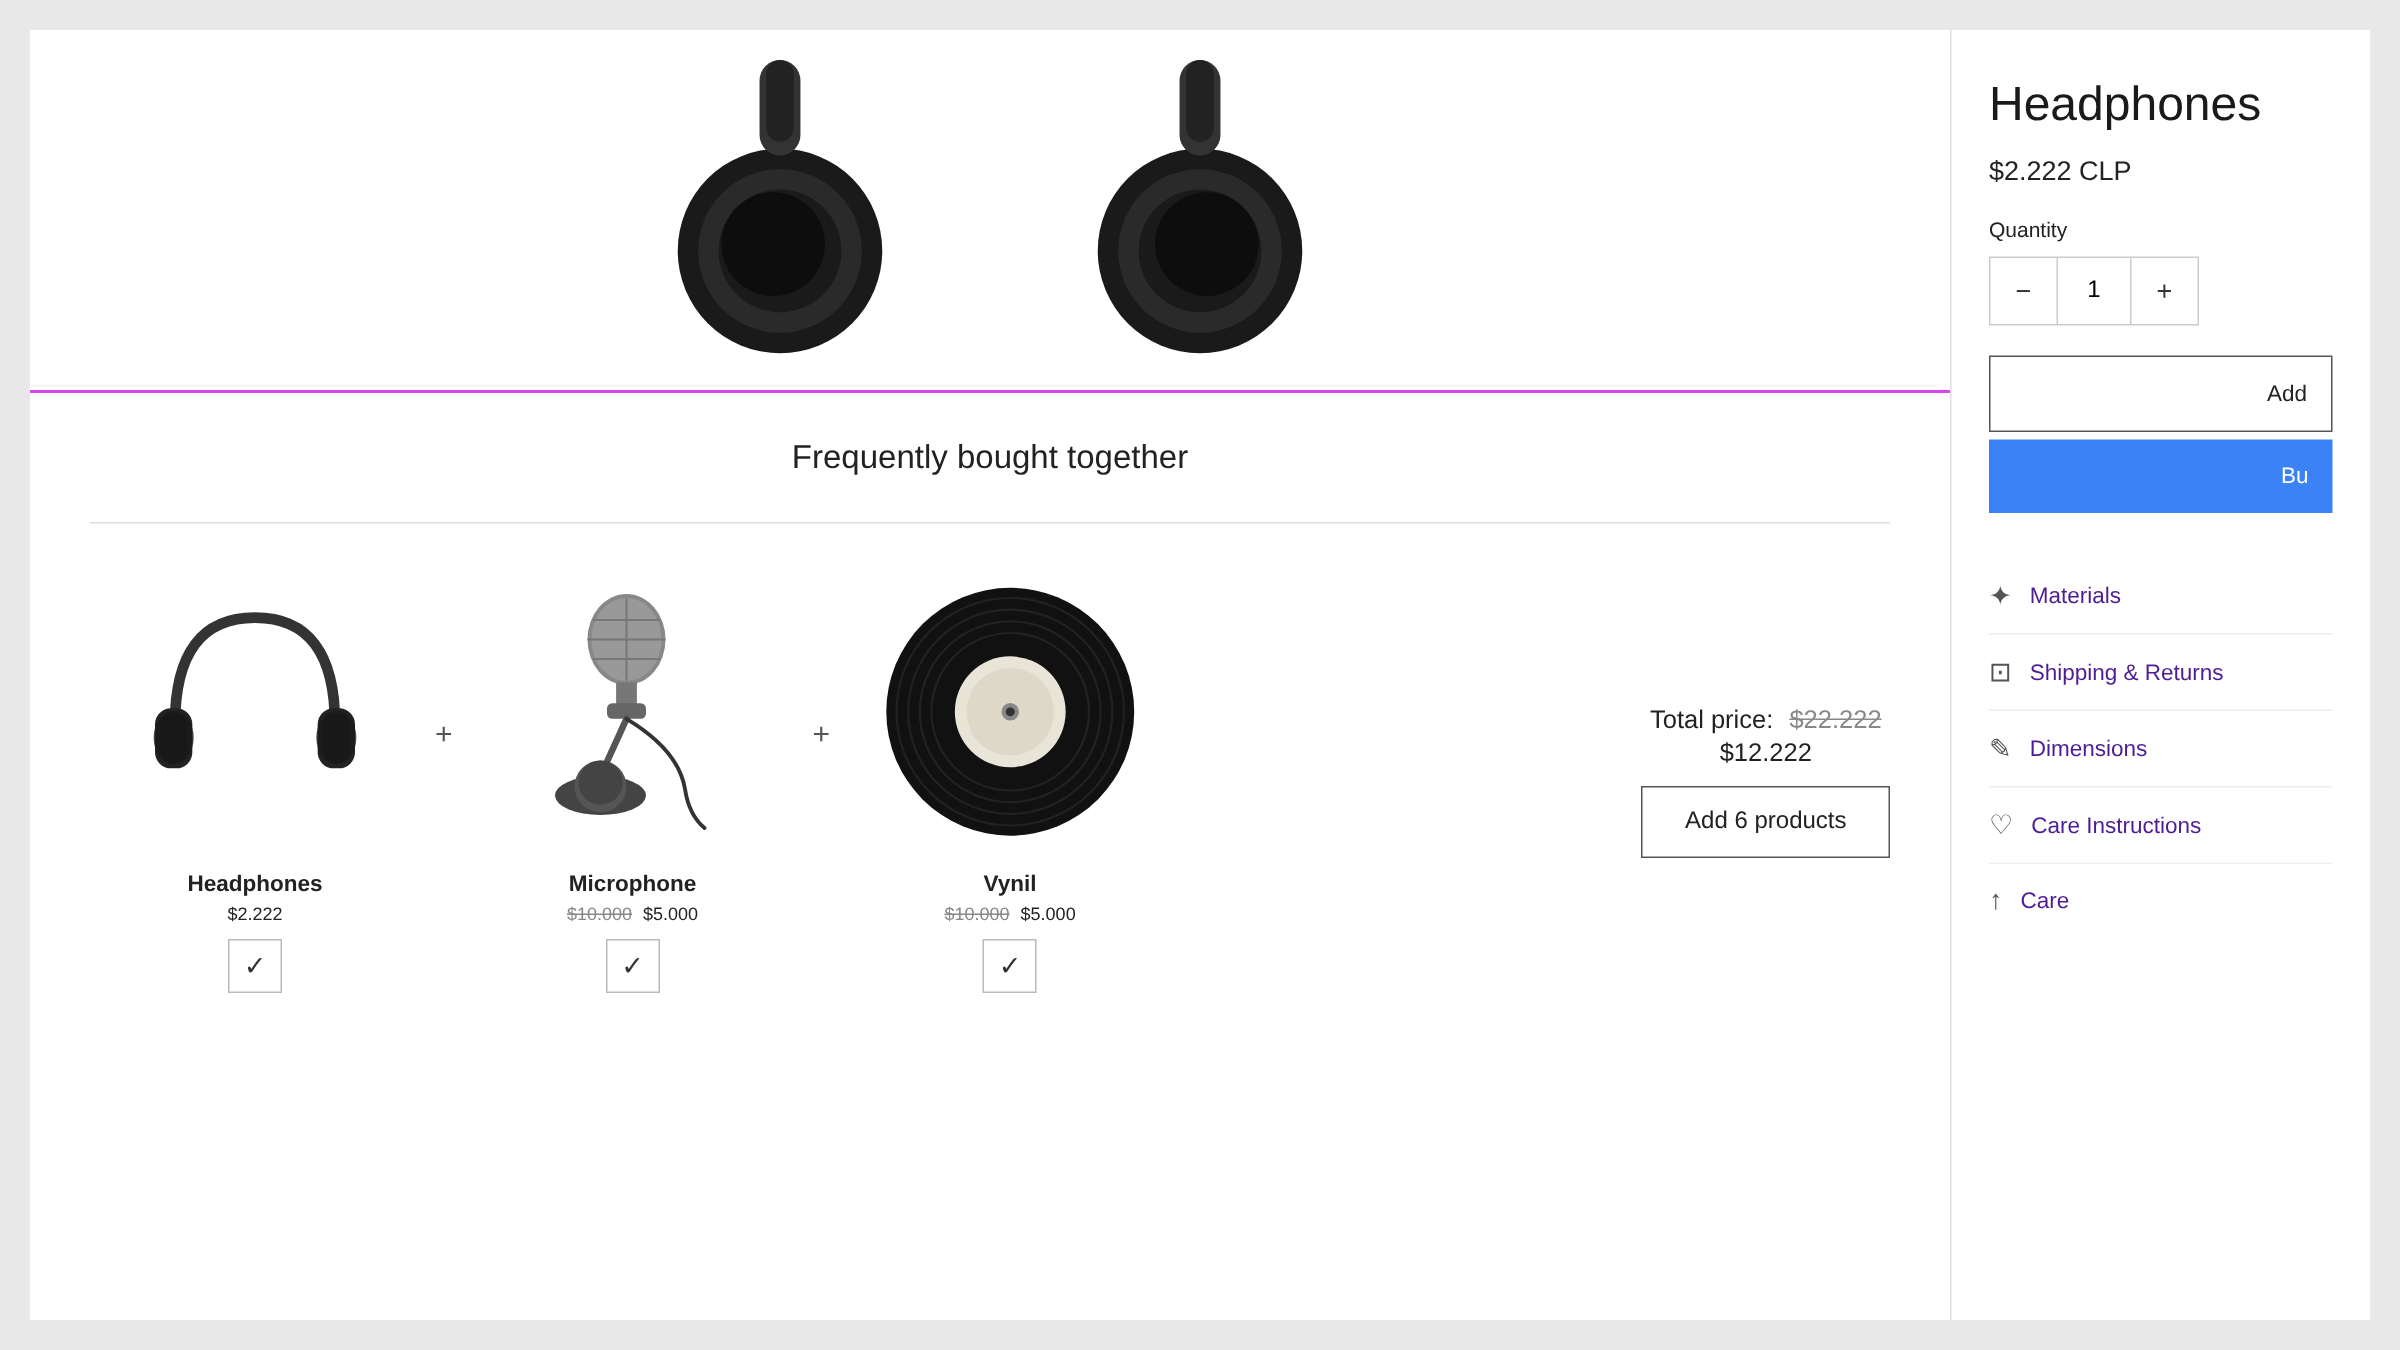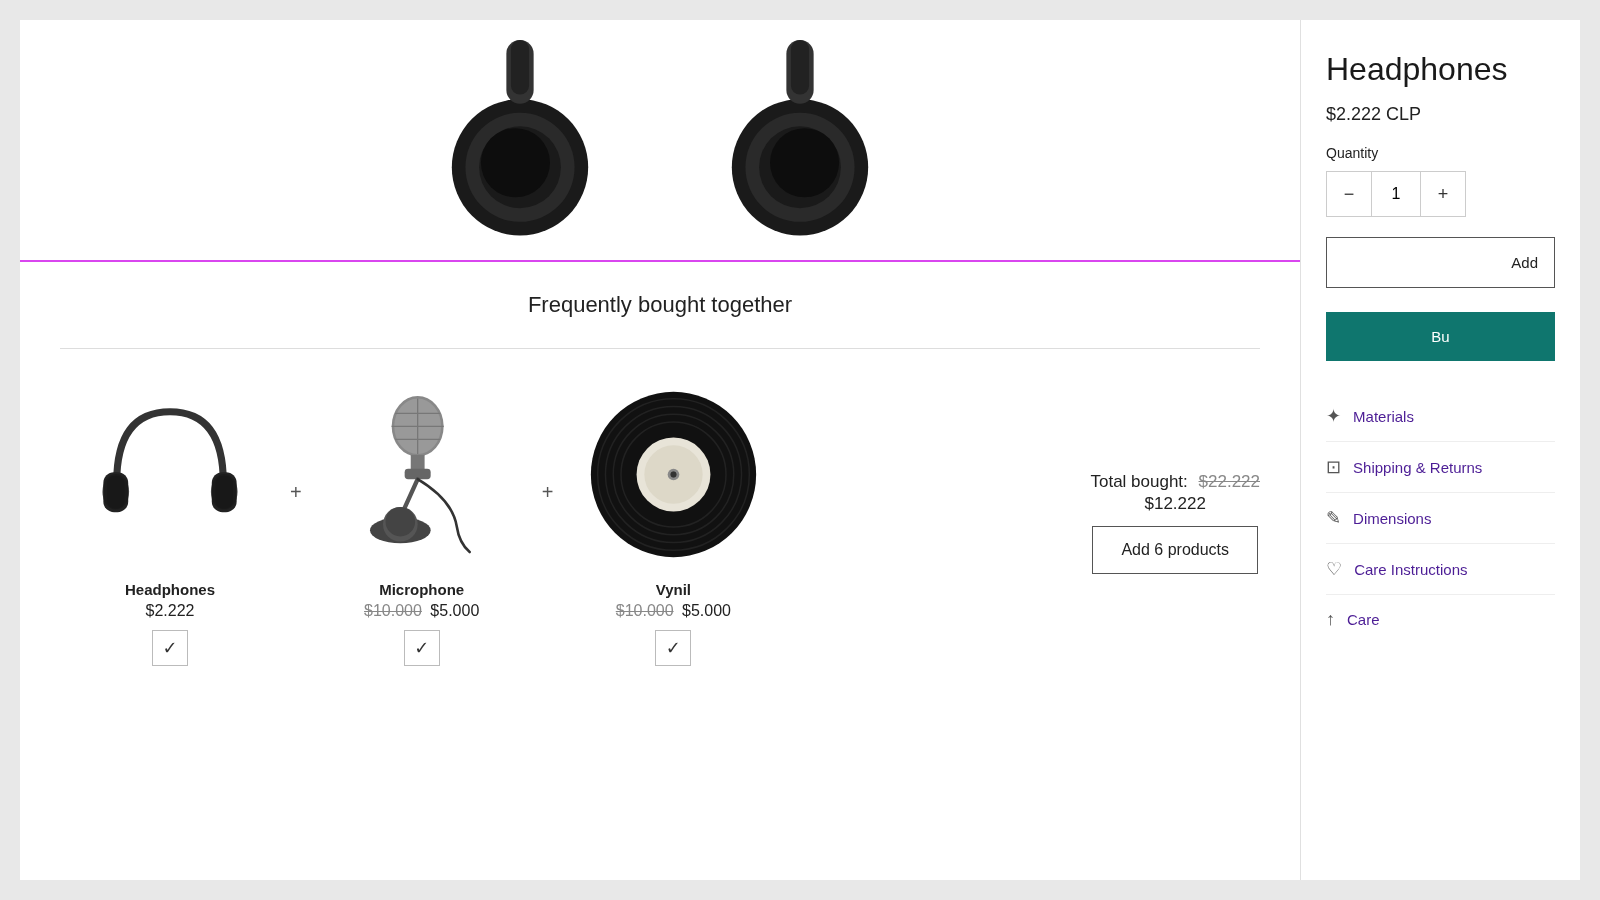--- a/index.html
+++ b/index.html
@@ -87,21 +87,21 @@
     }
 
     .fbt-product-name {
       font-weight: 700;
       font-size: 15px;
       color: #222;
       margin-bottom: 4px;
     }
 
     .fbt-product-price {
-      font-size: 16px;
+      font-size: 12px;
       color: #222;
       margin-bottom: 10px;
     }
 
     .fbt-product-price .original {
       text-decoration: line-through;
       color: #888;
       margin-right: 4px;
       text-align: center;
     }
@@ -225,32 +225,33 @@
       line-height: 44px;
     }
 
     .add-to-cart-btn {
       border: 1.5px solid #555;
       background: #fff;
       padding: 16px;
       font-size: 15px;
       cursor: pointer;
       color: #222;
-      margin-bottom: 24px;
+      margin-bottom: 5px;
       text-align: right;
     }
 
     .buy-now-btn {
-      background: #0f766e;
+      background: #3b82f6;
       color: #fff;
       padding: 16px;
       font-size: 15px;
       cursor: pointer;
       border: none;
       margin-bottom: 30px;
+      text-align: right;
     }
 
     .accordion-item {
       display: flex;
       align-items: center;
       gap: 12px;
       padding: 14px 0;
       border-bottom: 1px solid #eee;
       cursor: pointer;
     }
@@ -403,21 +404,21 @@
             <span class="original">$10.000</span>
             <span>$5.000</span>
           </div>
           <div class="fbt-checkbox">
             <span class="checkmark">✓</span>
           </div>
         </div>
 
         <div class="fbt-summary">
           <div class="fbt-total-price">
-            <span>Total bought:</span>
+            <span>Total price:</span>
             <span style="text-decoration: line-through; color: #888; margin-left: 6px;">$22.222</span>
             <span class="new-total">$12.222</span>
           </div>
           <button class="add-products-btn">Add 6 products</button>
         </div>
 
       </div>
     </div>
   </div>
 

